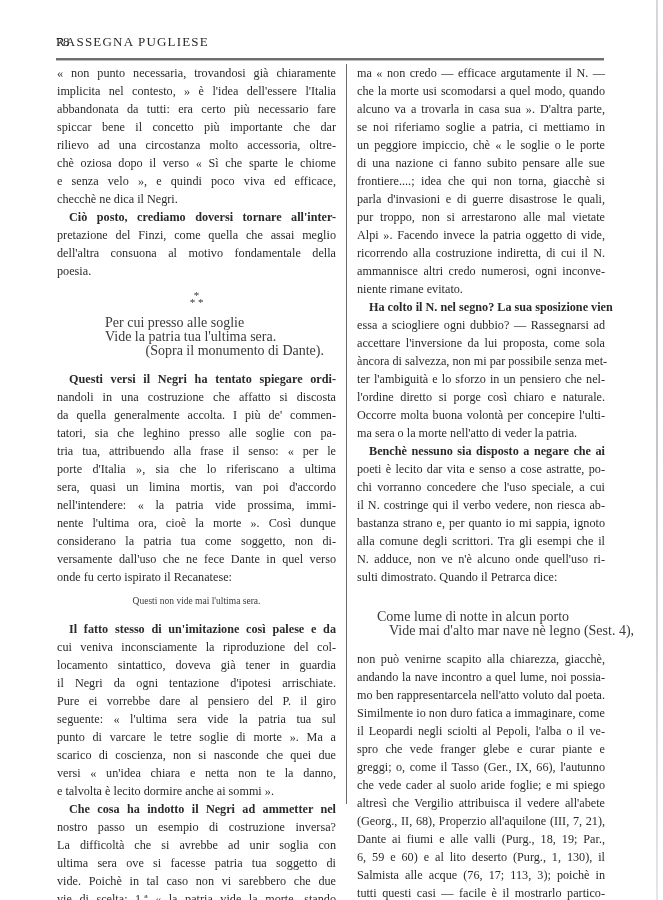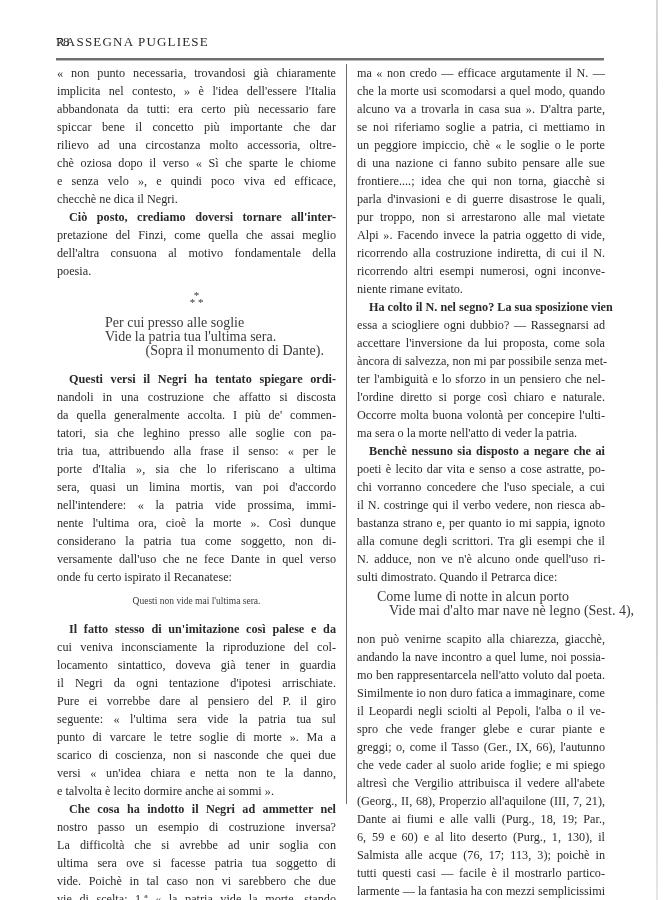--- a/index.html
+++ b/index.html
@@ -207,21 +207,21 @@
       <span class="line">che la morte usi scomodarsi a quel modo, quando</span>
       <span class="line">alcuno va a trovarla in casa sua ». D'altra parte,</span>
       <span class="line">se noi riferiamo soglie a patria, ci mettiamo in</span>
       <span class="line">un peggiore impiccio, chè « le soglie o le porte</span>
       <span class="line">di una nazione ci fanno subito pensare alle sue</span>
       <span class="line">frontiere....; idea che qui non torna, giacchè si</span>
       <span class="line">parla d'invasioni e di guerre disastrose le quali,</span>
       <span class="line">pur troppo, non si arrestarono alle mal vietate</span>
       <span class="line">Alpi ». Facendo invece la patria oggetto di vide,</span>
       <span class="line">ricorrendo alla costruzione indiretta, di cui il N.</span>
-      <span class="line">ricorrendo altri esempi numerosi, ogni inconve-</span>
+      <span class="line">ammannisce altri credo numerosi, ogni inconve-</span>
       <span class="line last">niente rimane evitato.</span>
     </div>
     <div>
       <span class="line indent">Ha colto il N. nel segno? La sua sposizione vien</span>
       <span class="line">essa a sciogliere ogni dubbio? — Rassegnarsi ad</span>
       <span class="line">accettare l'inversione da lui proposta, come sola</span>
       <span class="line">àncora di salvezza, non mi par possibile senza met-</span>
       <span class="line">ter l'ambiguità e lo sforzo in un pensiero che nel-</span>
       <span class="line">l'ordine diretto si porge così chiaro e naturale.</span>
       <span class="line">Occorre molta buona volontà per concepire l'ulti-</span>
@@ -231,21 +231,21 @@
       <span class="line indent">Benchè nessuno sia disposto a negare che ai</span>
       <span class="line">poeti è lecito dar vita e senso a cose astratte, po-</span>
       <span class="line">chi vorranno concedere che l'uso speciale, a cui</span>
       <span class="line">il N. costringe qui il verbo vedere, non riesca ab-</span>
       <span class="line">bastanza strano e, per quanto io mi sappia, ignoto</span>
       <span class="line">alla comune degli scrittori. Tra gli esempi che il</span>
       <span class="line">N. adduce, non ve n'è alcuno onde quell'uso ri-</span>
       <span class="line last">sulti dimostrato. Quando il Petrarca dice:</span>
     </div>
 
-    <div class="verse-block" style="margin-top:4px; padding-left:20px;">
+    <div class="verse-block" style="margin-top:24px; padding-left:20px;">
       <span class="verse-line">Come lume di notte in alcun porto</span>
       <span class="verse-line" style="padding-left:12px;">Vide mai d'alto mar nave nè legno (Sest. 4),</span>
     </div>
 
     <div>
       <span class="line">non può venirne scapito alla chiarezza, giacchè,</span>
       <span class="line">andando la nave incontro a quel lume, noi possia-</span>
       <span class="line">mo ben rappresentarcela nell'atto voluto dal poeta.</span>
       <span class="line">Similmente io non duro fatica a immaginare, come</span>
       <span class="line">il Leopardi negli sciolti al Pepoli, l'alba o il ve-</span>

